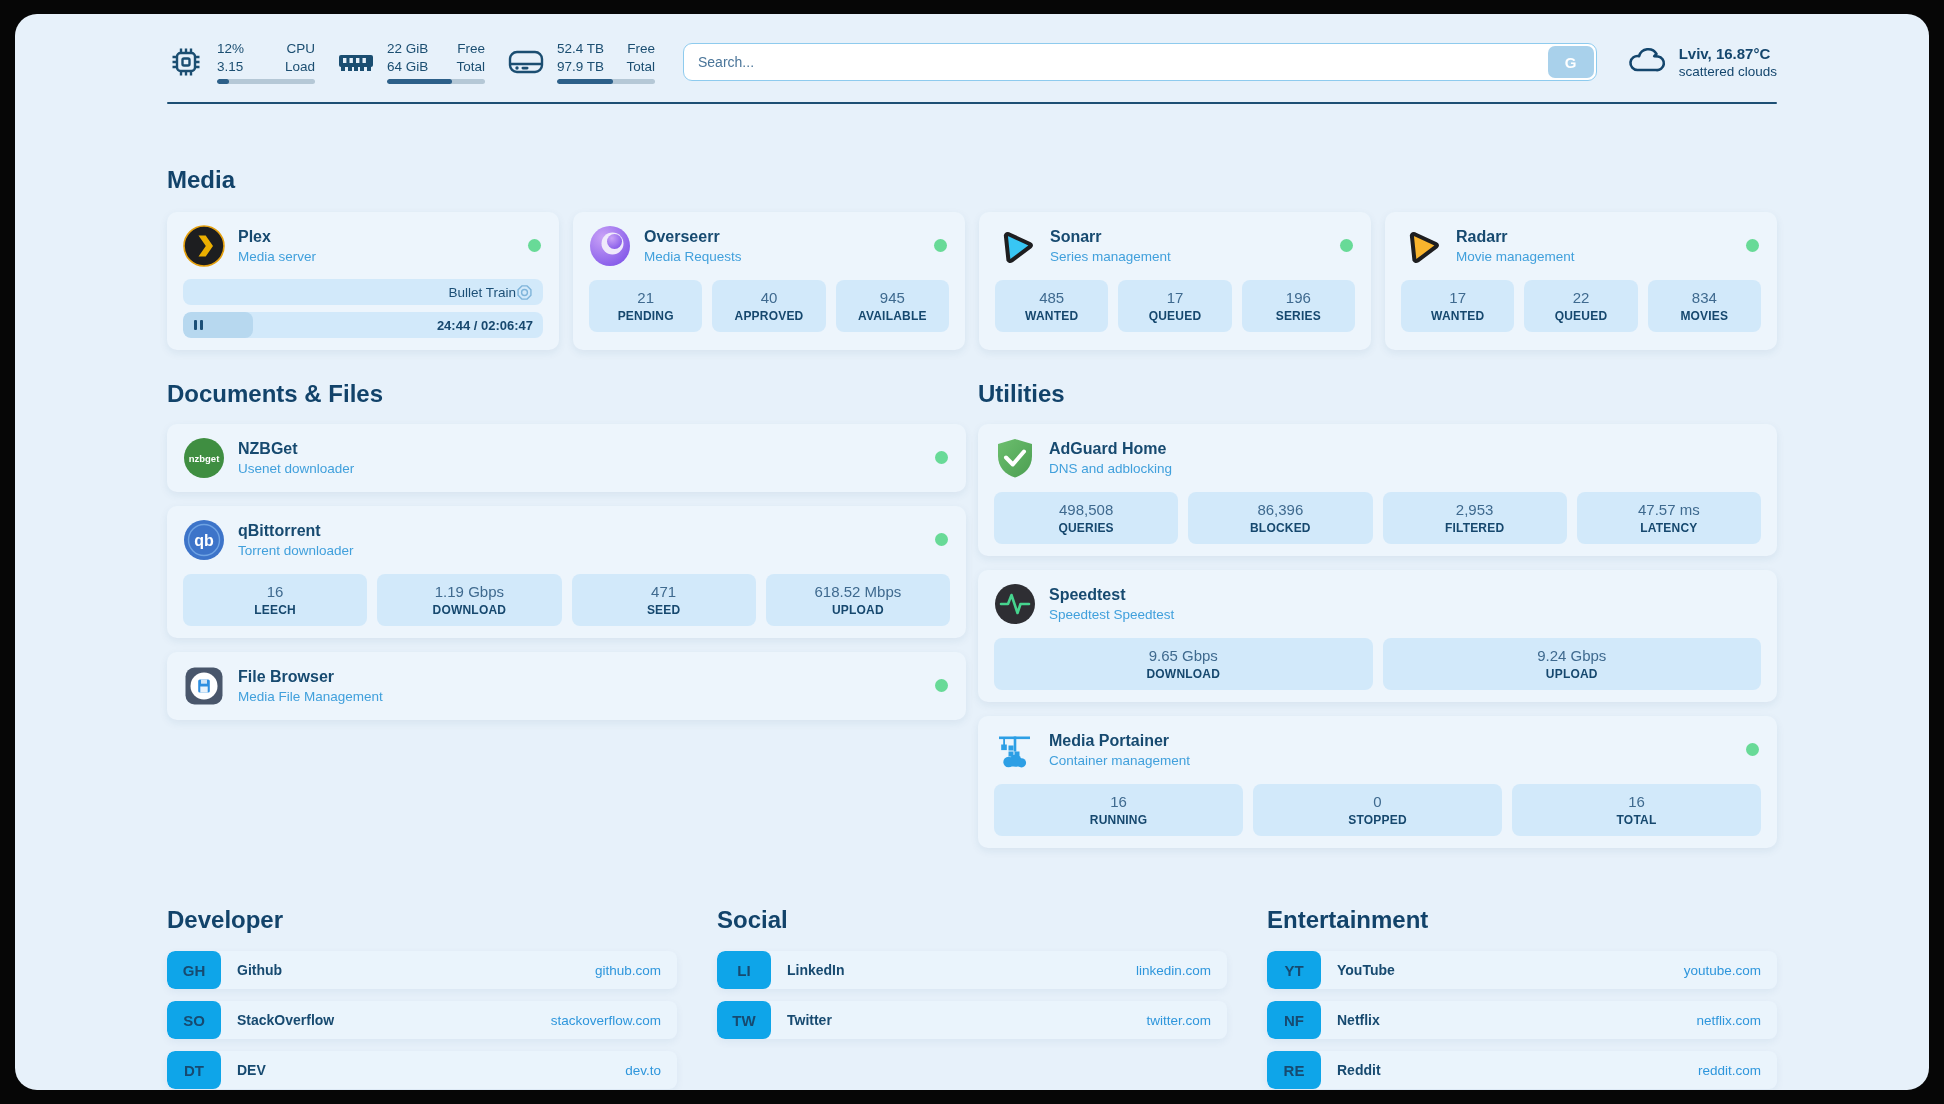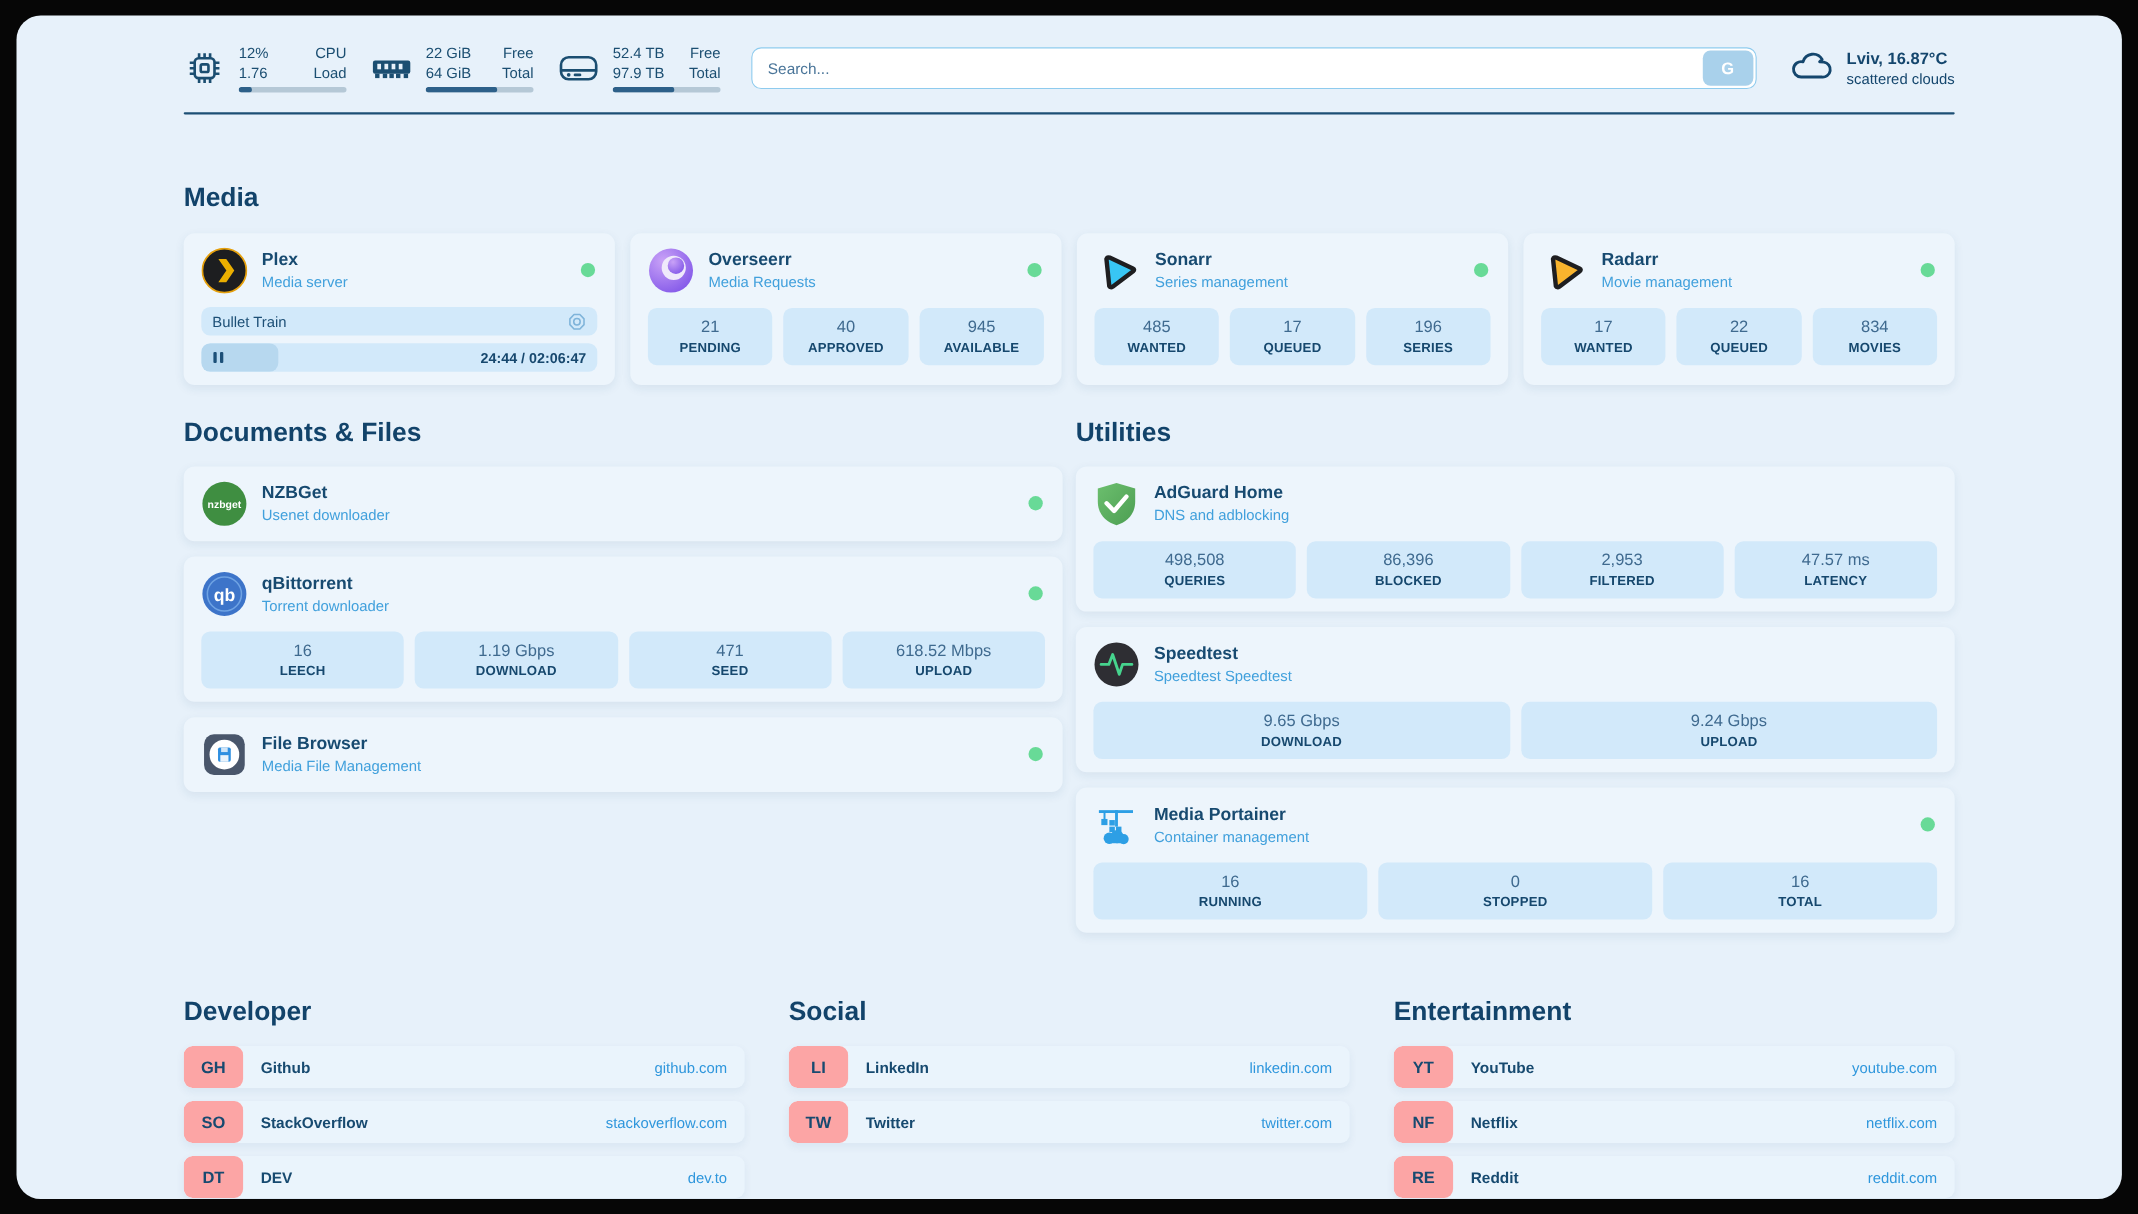--- a/index.html
+++ b/index.html
@@ -55,32 +55,32 @@
   .stats{display:flex;gap:10px;margin-top:12px;}
   .stat{flex:1;background:#d2e9fa;border-radius:8px;height:52px;display:flex;flex-direction:column;
         align-items:center;justify-content:center;gap:3px;}
   .stat-value{font-size:15px;color:#3f6a8f;}
   .stat-label{font-size:12px;font-weight:700;color:#16486e;letter-spacing:.2px;}
 
   
   .np{margin-top:11px;display:flex;flex-direction:column;gap:7px;}
   .np-row{position:relative;background:#d2e9fa;border-radius:8px;height:26px;display:flex;
           align-items:center;padding:0 10px;font-size:13.5px;color:#1c4f76;overflow:hidden;justify-content:flex-end;}
-  .np-title-row{justify-content:space-between;}
+  .np-title-row{}
   .np-fill{position:absolute;left:0;top:0;bottom:0;background:#b7d8ef;border-radius:8px;}
   .pause{position:relative;z-index:1;display:flex;align-items:center;}
   .np-time{margin-left:auto;position:relative;z-index:1;font-weight:700;font-size:13px;color:#17486e;}
   .np-icon{display:flex;align-items:center;}
 
   
   .bookmarks{display:grid;grid-template-columns:repeat(3,1fr);gap:40px;margin-top:58px;padding-bottom:34px;}
   .bm-rows{display:flex;flex-direction:column;gap:12px;margin-top:17px;}
   .bm-row{display:flex;align-items:center;background:#eaf4fc;border-radius:8px;height:38px;
           box-shadow:0 3px 8px rgba(23,74,112,.06);overflow:hidden;cursor:pointer;}
-  .bm-abbr{width:54px;align-self:stretch;background:#fca5a5;display:flex;align-items:center;
+  .bm-abbr{width:54px;align-self:stretch;background:#0ea5e9;display:flex;align-items:center;
            justify-content:center;font-size:15px;font-weight:700;color:#174a70;border-radius:8px;}
   .bm-name{margin-left:16px;font-size:14px;font-weight:600;color:#174a70;}
   .bm-url{margin-left:auto;margin-right:16px;font-size:13.5px;color:#2e96dc;}
 </style>
 </head>
 <body>
 
 <div class="page">
 <div class="content">
 
@@ -94,21 +94,21 @@
             <rect x="9" y="9" width="18" height="18" rx="3.5"></rect>
             <rect x="14.5" y="14.5" width="7" height="7" rx="1.5"></rect>
             <path d="M13 9V4.5M18 9V4.5M23 9V4.5M13 27v4.5M18 27v4.5M23 27v4.5M9 13H4.5M9 18H4.5M9 23H4.5M27 13h4.5M27 18h4.5M27 23h4.5"></path>
           </g>
               </svg>
         </span>
         <div class="res-body">
           <div class="res-rows">
             <div class="res-col">
               <span>12%</span>
-              <span>1.76</span>
+              <span>3.15</span>
             </div>
             <div class="res-col right">
               <span>CPU</span>
               <span>Load</span>
             </div>
           </div>
           <div class="res-bar">
             <div class="res-fill" style="width: 12%;"></div>
           </div>
         </div>

